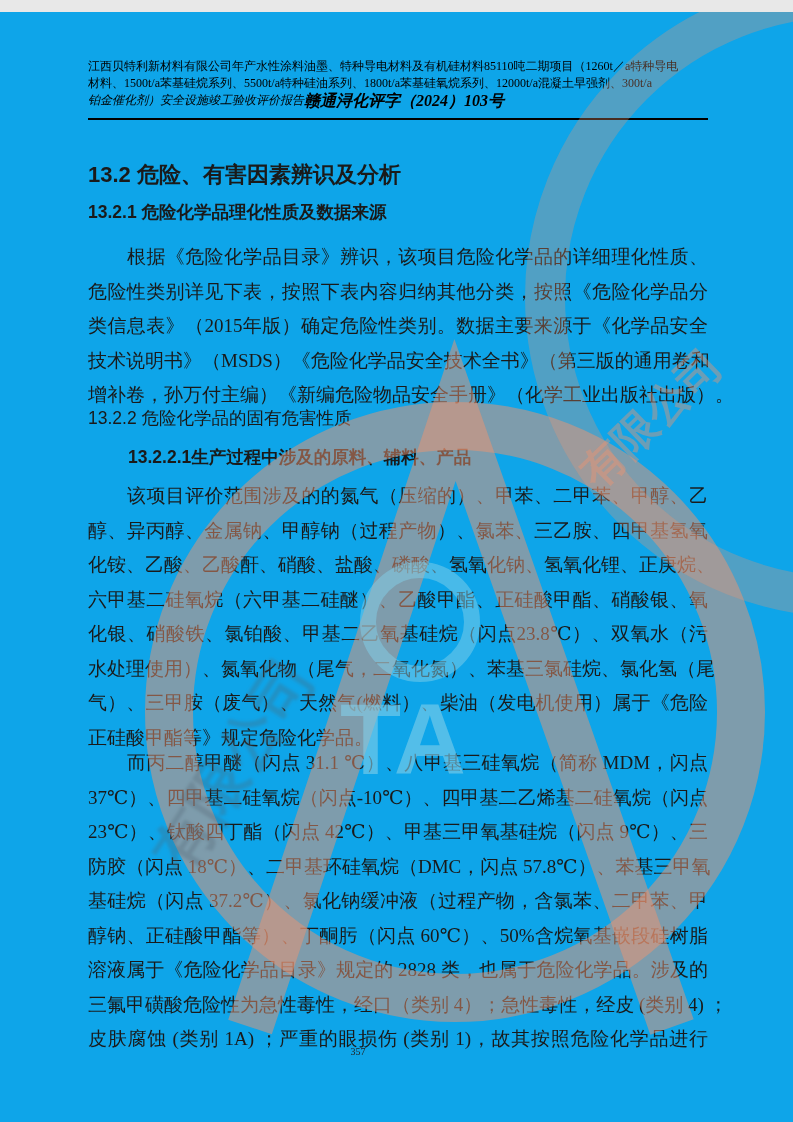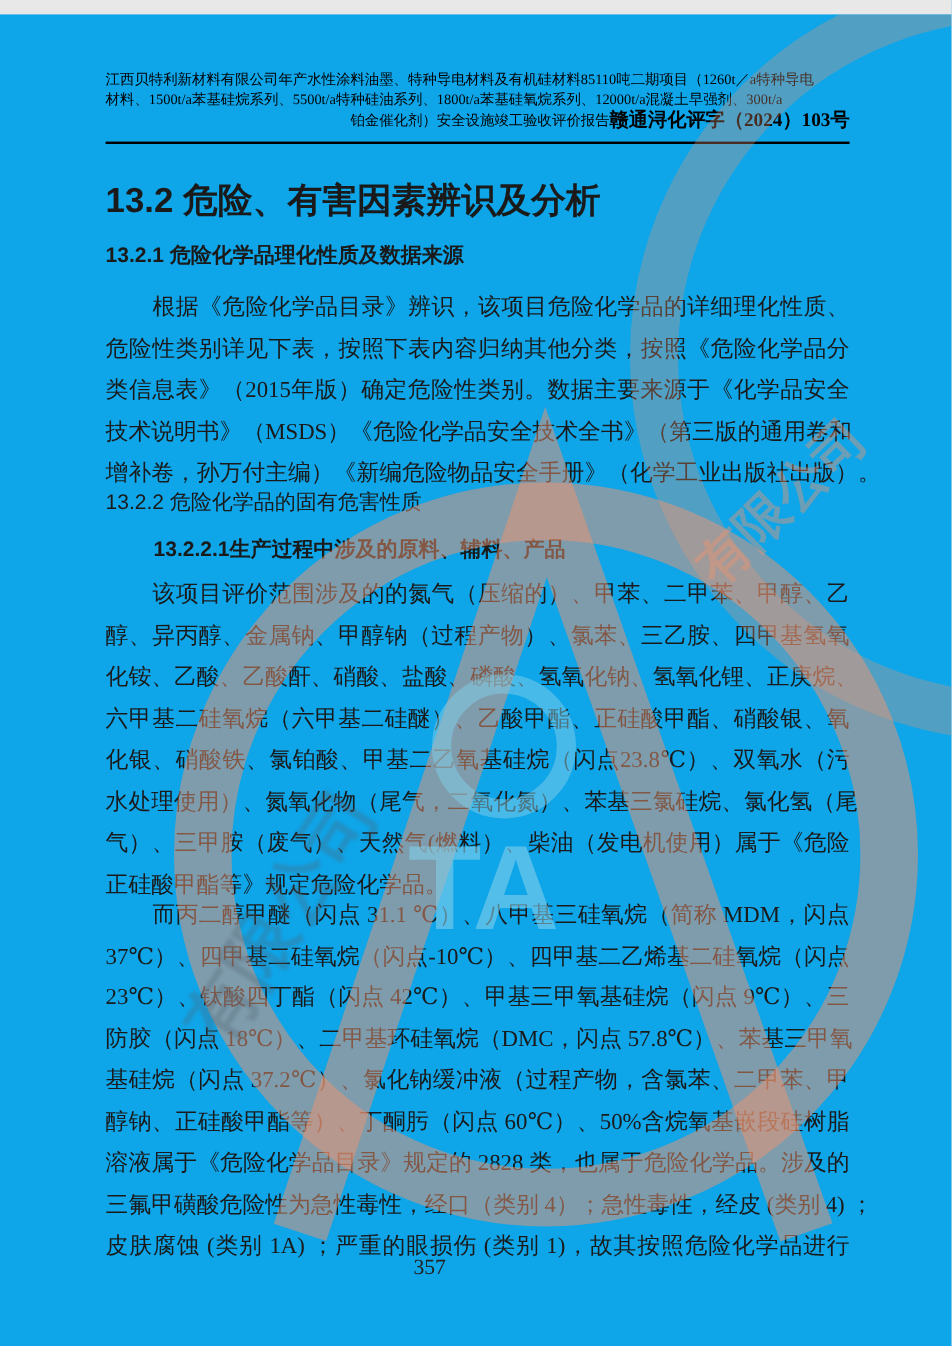--- a/index.html
+++ b/index.html
@@ -7,42 +7,42 @@
     position:relative;
     width:793px;height:1122px;
     margin:12px auto;
     background:#0ea5e9;
     overflow:hidden;
     font-family:"Liberation Serif","DejaVu Serif",serif;
     color:#1a1a1a;
   }
   
   .hdr{position:absolute;left:88px;top:46px;width:620px;font-size:12px;line-height:17px;color:#000;}
-  .hdr-row{display:flex;justify-content:flex-end;align-items:flex-end;}
+  .hdr-row{display:flex;justify-content:flex-start;align-items:flex-end;font-style:italic;}
   .hdr-right{font-weight:bold;font-size:16px;white-space:nowrap;}
   .rule{position:absolute;left:88px;top:106px;width:620px;height:0;border-top:2px solid #000;}
   
-  .h1{position:absolute;left:88px;top:136px;width:620px;font-size:29px;font-weight:bold;font-family:"Liberation Sans","DejaVu Sans",sans-serif;}
+  .h1{position:absolute;left:88px;top:148px;width:620px;font-size:22px;font-weight:bold;font-family:"Liberation Sans","DejaVu Sans",sans-serif;}
   .h2{position:absolute;left:88px;top:188px;width:620px;font-size:17.5px;font-weight:bold;font-family:"Liberation Sans","DejaVu Sans",sans-serif;}
   .h3{position:absolute;left:88px;top:394px;width:620px;font-size:17.5px;font-weight:normal;font-family:"Liberation Sans","DejaVu Sans",sans-serif;}
   .h4{position:absolute;left:128px;top:433px;width:580px;font-size:17.5px;font-weight:bold;font-family:"Liberation Sans","DejaVu Sans",sans-serif;}
   
   .para{position:absolute;left:88px;width:620px;}
   .p1{top:228px;}
   .p2{top:467px;}
   .p3{top:734px;}
   .bl{
     height:34.5px;line-height:34.5px;font-size:19px;
     text-align:justify;text-align-last:justify;
     white-space:nowrap;overflow:visible;
   }
   .bl.first{padding-left:39px;}
   .bl.last{text-align-last:left;}
   
-  .pageno{position:absolute;left:0;top:1034px;width:716px;text-align:center;font-size:18px;color:#222;}
+  .pageno{position:absolute;left:0;top:1034px;width:716px;text-align:center;font-size:10px;color:#222;}
   
   .wm{position:absolute;left:0;top:0;width:793px;height:1122px;pointer-events:none;}
 </style>
 </head>
 <body>
 
 <div class="page">
 
   <div class="hdr">
     <div class="hdr-line">江西贝特利新材料有限公司年产水性涂料油墨、特种导电材料及有机硅材料85110吨二期项目（1260t／a特种导电</div>

